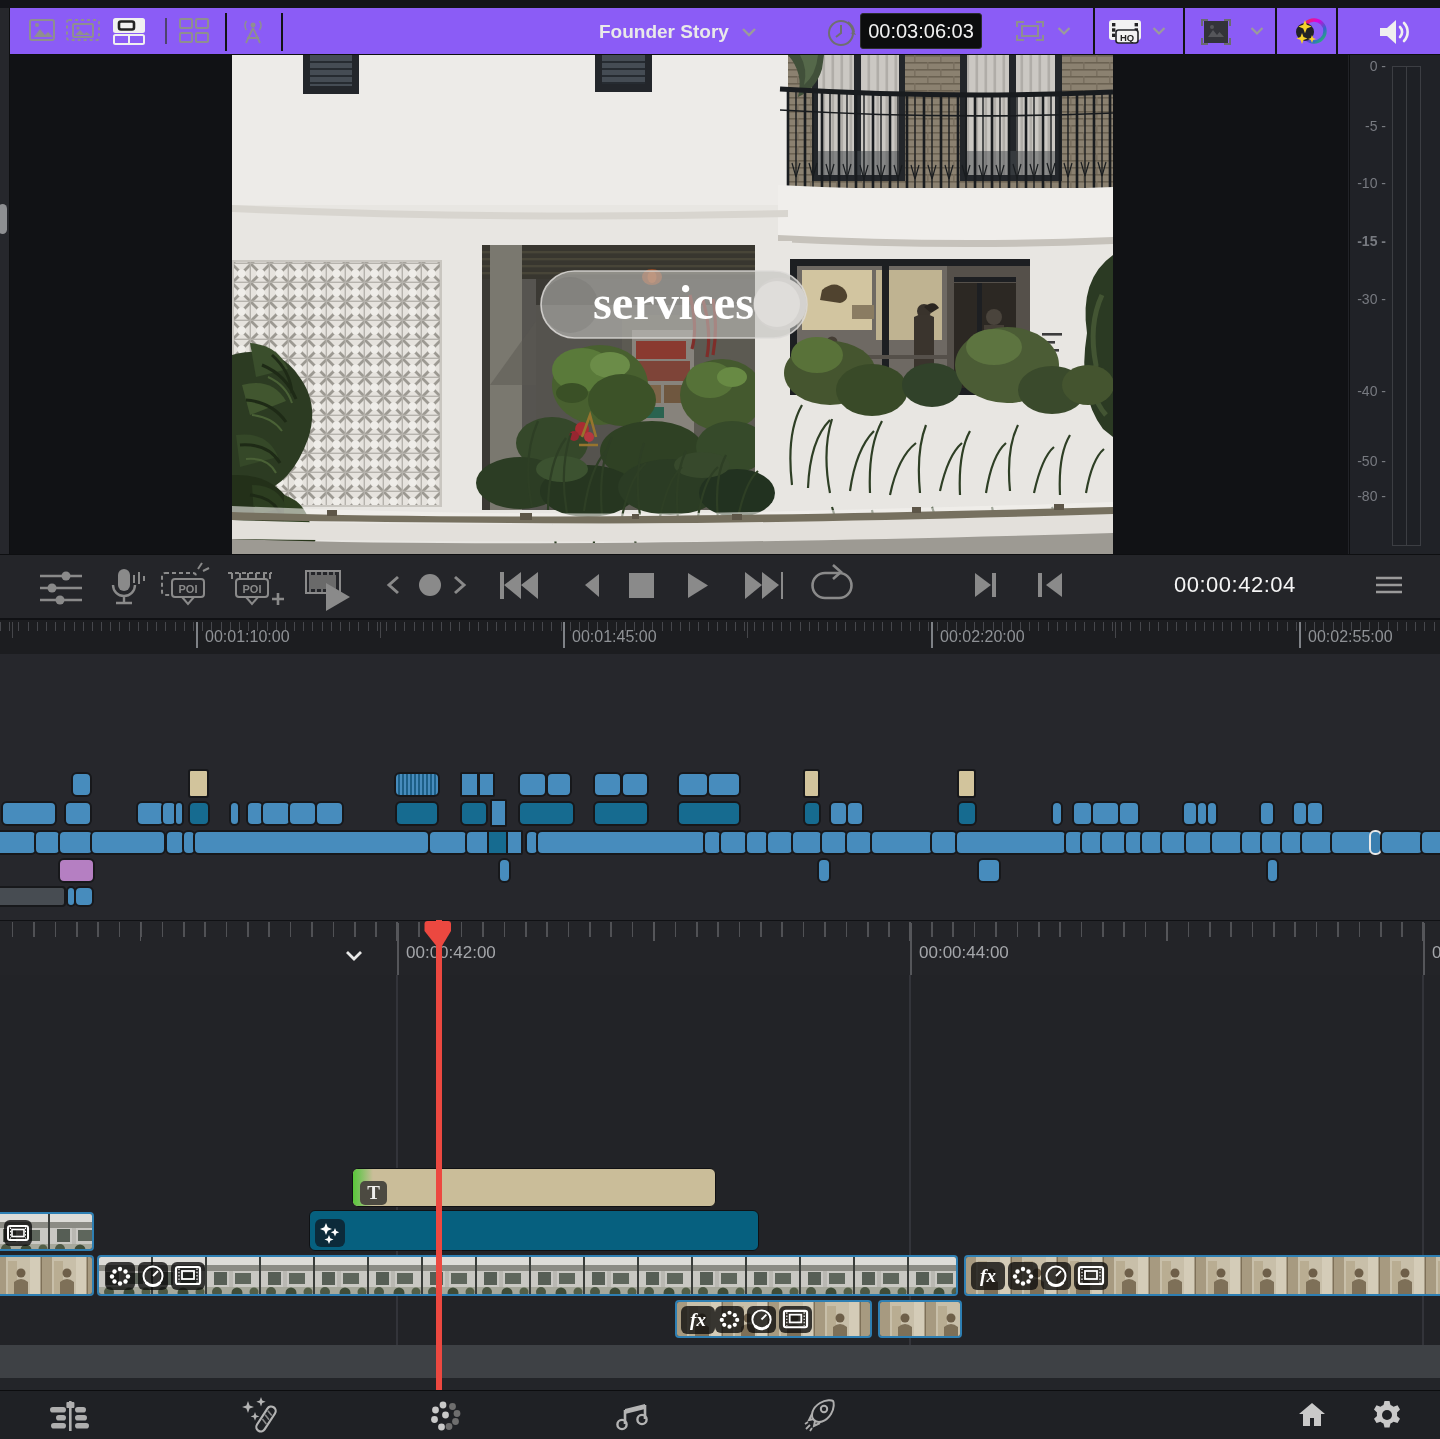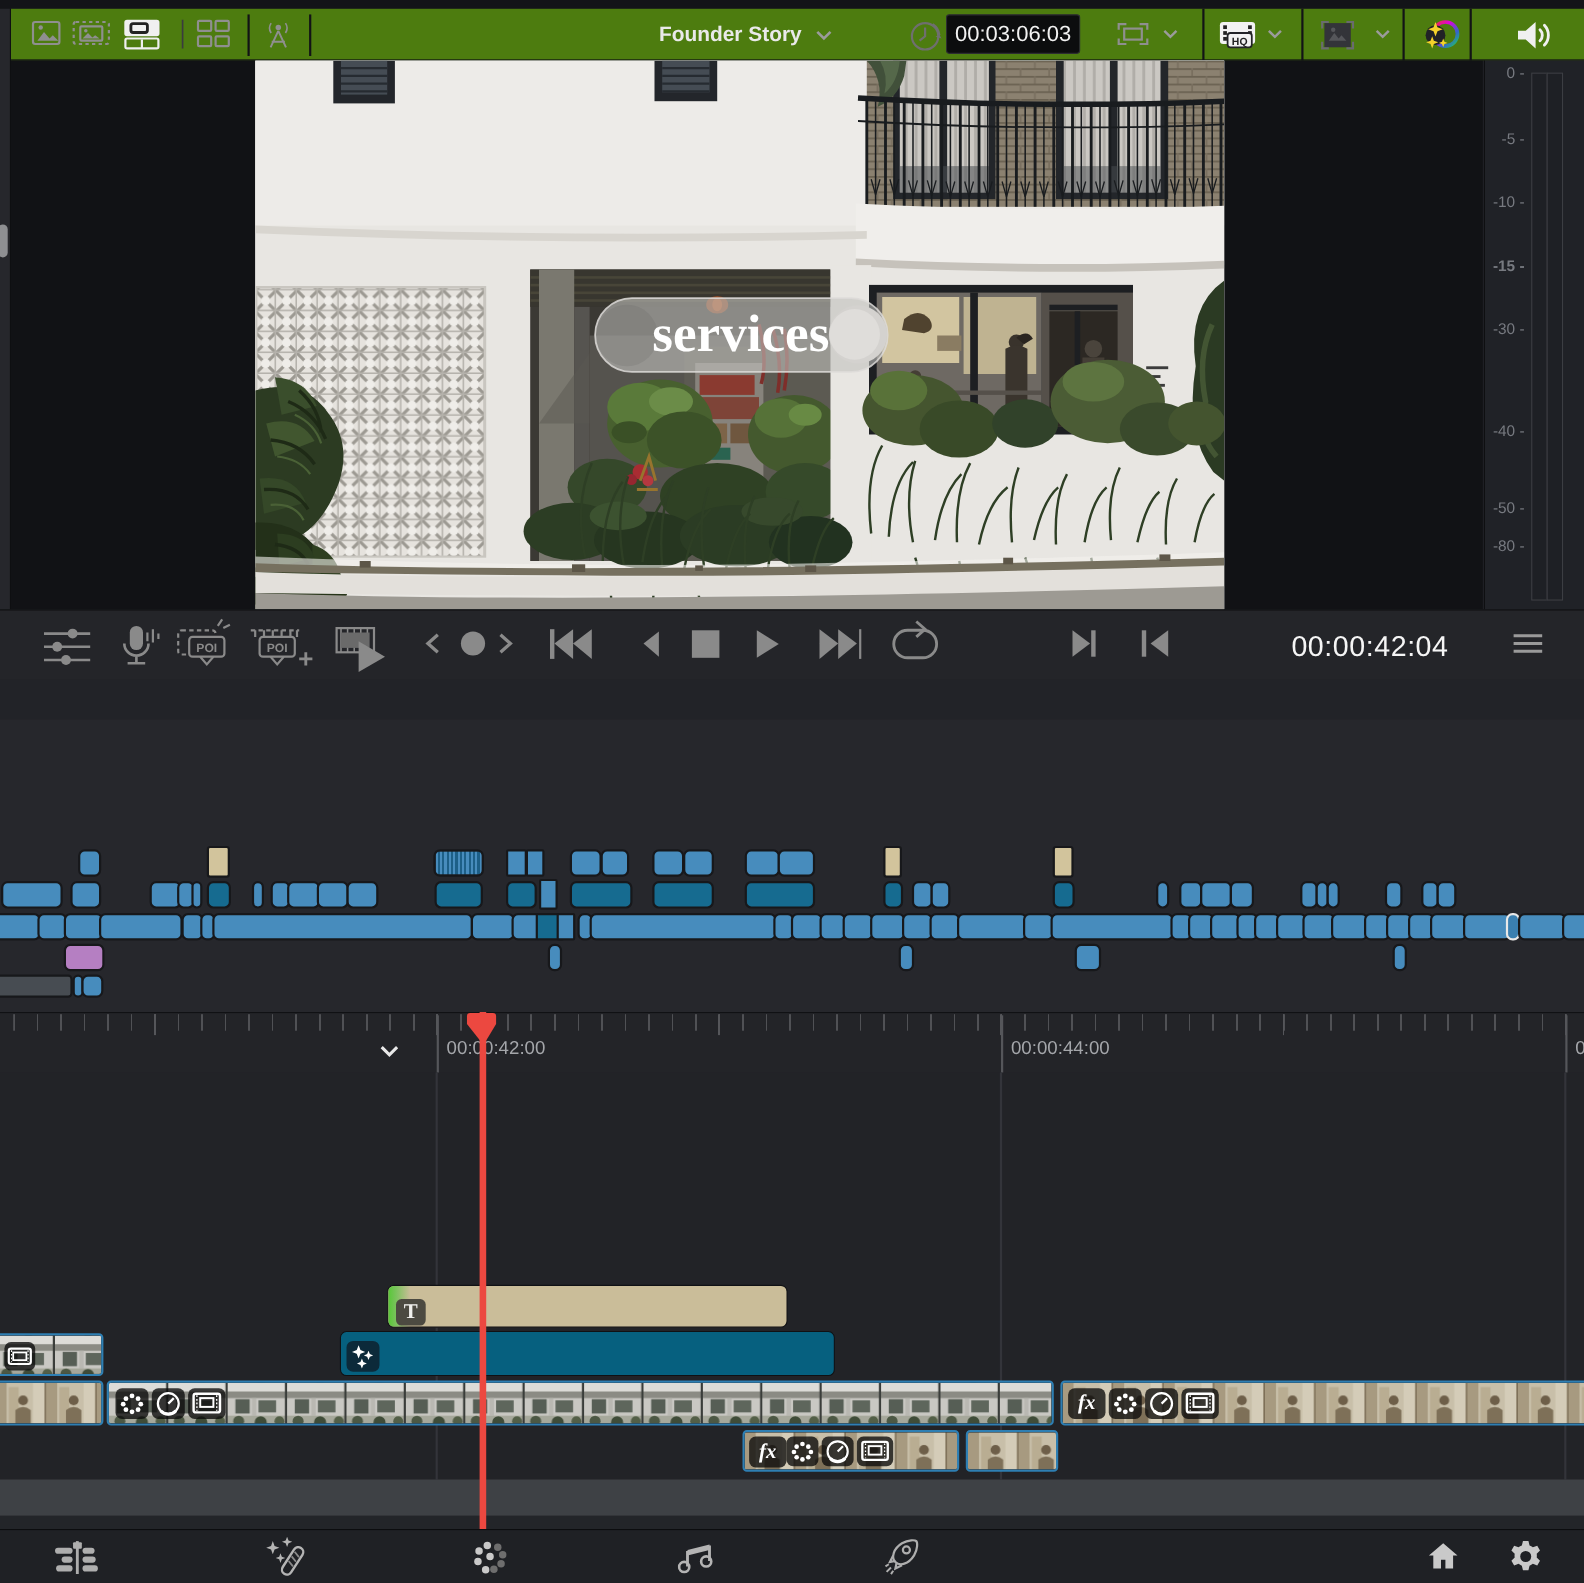--- a/index.html
+++ b/index.html
@@ -45,21 +45,21 @@
         <rect x="12" y="4" width="9" height="37" fill="#b9ad92"></rect>
         <circle cx="25" cy="16" r="4.5" fill="#6e5f49"></circle>
         <path d="M18 41 v-16 q7 -6 14 0 v16z" fill="#7e7058"></path>
         <rect y="38.5" width="46" height="2.5" fill="#6e604a"></rect>
         <rect x="44.5" width="1.5" height="41" fill="#7e7058"></rect>
       </pattern>
     </defs>
   </svg>
 
   <div class="abs" id="topstrip" style="left:0;top:0;width:1440px;height:8px;background:#131418;"></div>
-  <div class="abs" id="topbar" style="left:10px;top:8px;width:1430px;height:47px;background:#4d7c0f;border-bottom:1px solid #0e0f11;">
+  <div class="abs" id="topbar" style="left:10px;top:8px;width:1430px;height:47px;background:#8b5cf6;border-bottom:1px solid #0e0f11;">
 
     <svg class="abs" style="left:0px;top:5px" width="280" height="38" viewBox="0 0 280 38" fill="none" stroke="#8f8f8f" stroke-width="2">
 
       <rect x="20" y="7" width="24" height="20" rx="2"></rect>
       <path d="M24 24 l6 -8 5 6 3 -3 5 5" fill="#8f8f8f" stroke="none"></path>
       <circle cx="27" cy="12" r="2" fill="#8f8f8f" stroke="none"></circle>
 
       <g stroke-dasharray="3 3">
           <rect x="57" y="7" width="32" height="20" rx="2"></rect>
         </g>
@@ -527,23 +527,37 @@
         <path d="M975 18 l16 12 -16 12z"></path>
           <rect x="992" y="18" width="4" height="24"></rect>
         <rect x="1038" y="18" width="4" height="24"></rect>
           <path d="M1062 18 l-16 12 16 12z"></path>
       </g>
 
       <g stroke="#9a9a9a" stroke-width="2.6">
           <path d="M1376 23 h26 M1376 30 h26 M1376 37 h26"></path>
         </g>
     </svg>
-    <div class="abs" style="left:1174px;top:17px;width:150px;font-size:26px;color:#f5f5f5;letter-spacing:0.5px;">00:00:42:04</div>
+    <div class="abs" style="left:1174px;top:17px;width:150px;font-size:22px;color:#f5f5f5;letter-spacing:0.5px;">00:00:42:04</div>
   </div>
 
+  <div class="abs" id="miniruler" style="left:0;top:618px;width:1440px;height:36px;background:#1c1d20;border-top:2px solid #101114;">
+    <div class="abs" style="left:0;top:2px;width:1440px;height:9px;background:repeating-linear-gradient(to right,#46474c 0,#46474c 1px,transparent 1px,transparent 9.19px);"></div>
+    <div class="abs" style="left:12.2px;top:2px;width:1440px;height:16px;background:repeating-linear-gradient(to right,#45464a 0,#45464a 1px,transparent 1px,transparent 183.8px);"></div>
+    <div class="abs" style="left:196px;top:2px;width:2px;height:26px;background:#7e8186;"></div>
+    <div class="abs" style="left:563px;top:2px;width:2px;height:26px;background:#7e8186;"></div>
+    <div class="abs" style="left:931px;top:2px;width:2px;height:26px;background:#7e8186;"></div>
+    <div class="abs" style="left:1299px;top:2px;width:2px;height:26px;background:#7e8186;"></div>
+    <div style="position:absolute;top:8px;left:0;width:1440px;color:#8f9296;font-size:16px;">
+      <span style="position:absolute;left:205px;">00:01:10:00</span>
+      <span style="position:absolute;left:572px;">00:01:45:00</span>
+      <span style="position:absolute;left:940px;">00:02:20:00</span>
+      <span style="position:absolute;left:1308px;">00:02:55:00</span>
+    </div>
+  </div>
   <div class="abs" id="minibody" style="left:0;top:654px;width:1440px;height:266px;background:#26272c;">
 
     <div class="abs" style="left:0;top:118px;height:30px;width:1440px;">
       <div class="c" style="left:71px;width:21px;"></div>
       <div class="c tan" style="left:188px;width:21px;top:-3px;height:29px;border-radius:3px;"></div>
       <div class="c str" style="left:394px;width:46px;"></div>
       <div class="c" style="left:460px;width:19px;border-radius:2px;"></div>
       <div class="c" style="left:478px;width:17px;border-radius:2px;"></div>
       <div class="c" style="left:518px;width:29px;"></div>
       <div class="c" style="left:546px;width:26px;"></div>

